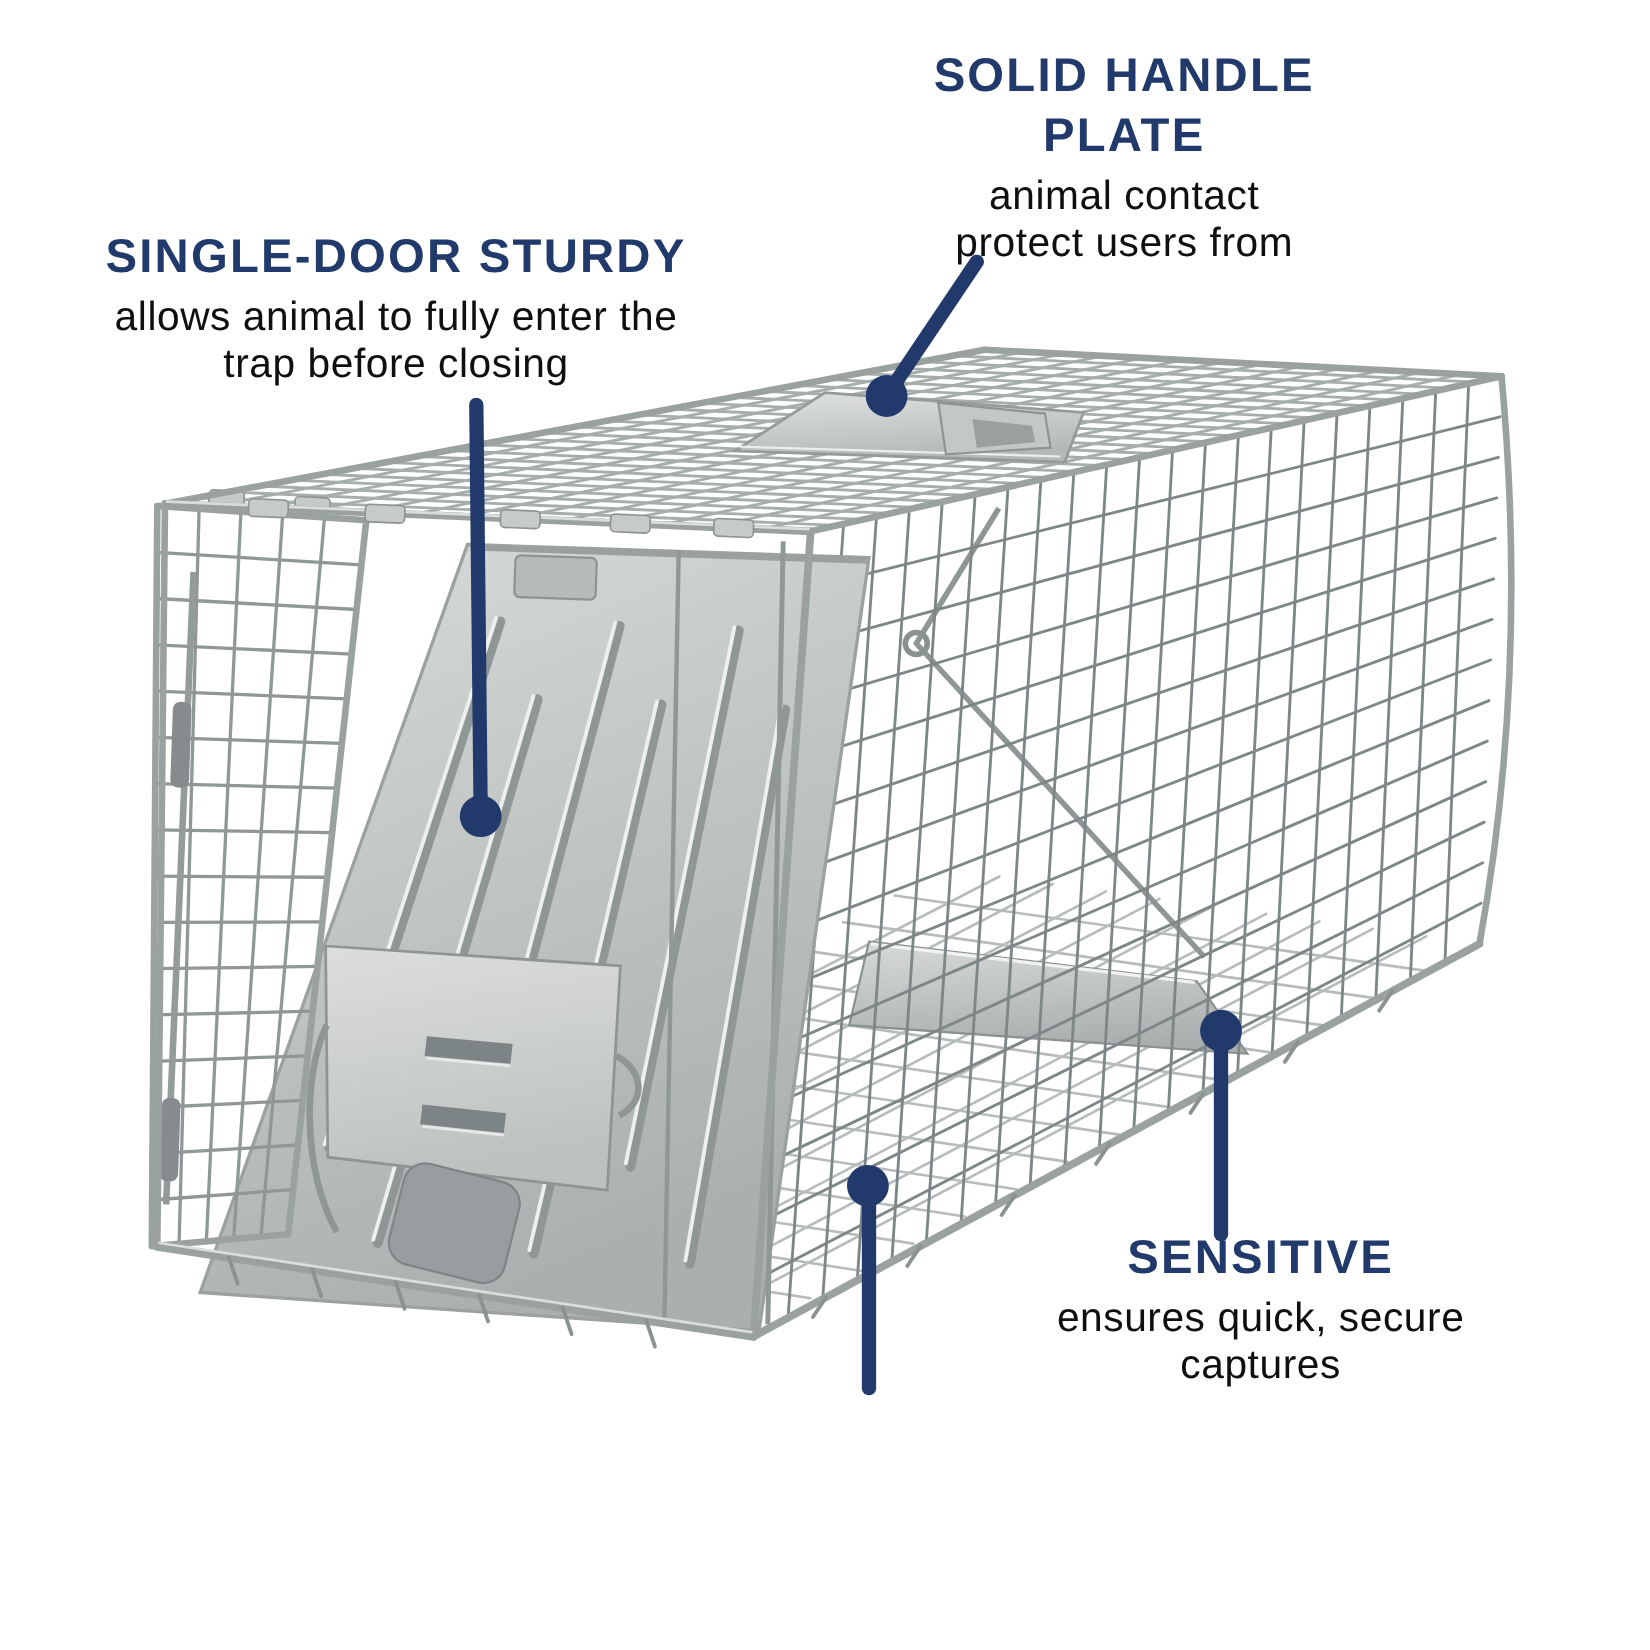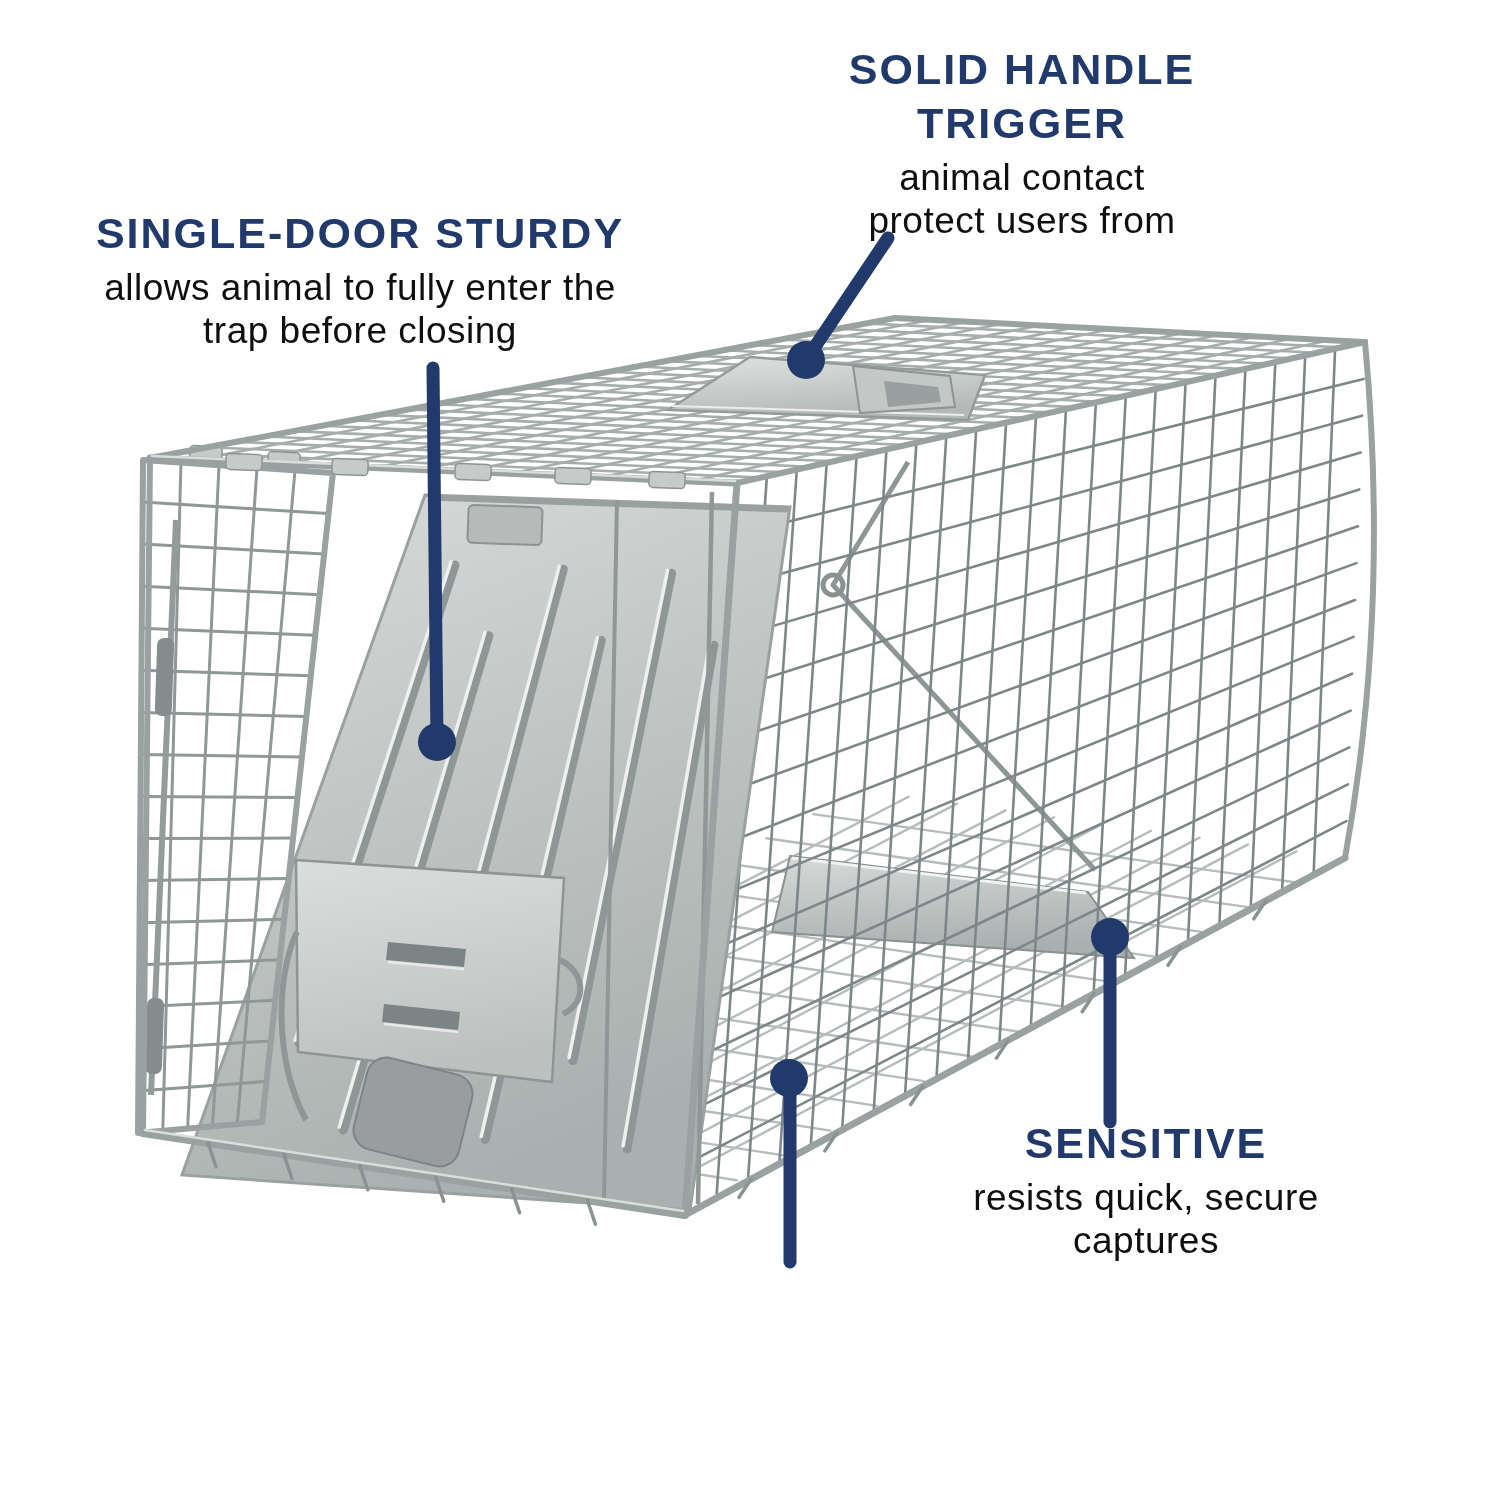--- a/index.html
+++ b/index.html
@@ -291,21 +291,21 @@
       <line class="accent-stroke" x1="1110" y1="945" x2="1110" y2="1122" stroke-width="13"></line>
 
       <circle class="accent-fill" cx="789" cy="1078" r="19"></circle>
       <line class="accent-stroke" x1="790" y1="1086" x2="790" y2="1262" stroke-width="13"></line>
     </g>
   </svg>
 
   <div class="callout" style="left:1022px;top:42px">
     <h2 class="title">
       <div>SOLID HANDLE</div>
-      <div>TRIGGER</div>
+      <div>PLATE</div>
     </h2>
     <p class="desc">
       <span style="display:block">animal contact</span>
       <span style="display:block">protect users from</span>
     </p>
   </div>
 
   <div class="callout" style="left:360px;top:206px">
     <h2 class="title">
       <div>SINGLE-DOOR STURDY</div>
@@ -314,19 +314,19 @@
       <span style="display:block">allows animal to fully enter the</span>
       <span style="display:block">trap before closing</span>
     </p>
   </div>
 
   <div class="callout" style="left:1146px;top:1116px">
     <h2 class="title">
       <div>SENSITIVE</div>
     </h2>
     <p class="desc">
-      <span style="display:block">resists quick, secure</span>
+      <span style="display:block">ensures quick, secure</span>
       <span style="display:block">captures</span>
     </p>
   </div>
 
 
 </div>
 
 </body></html>

